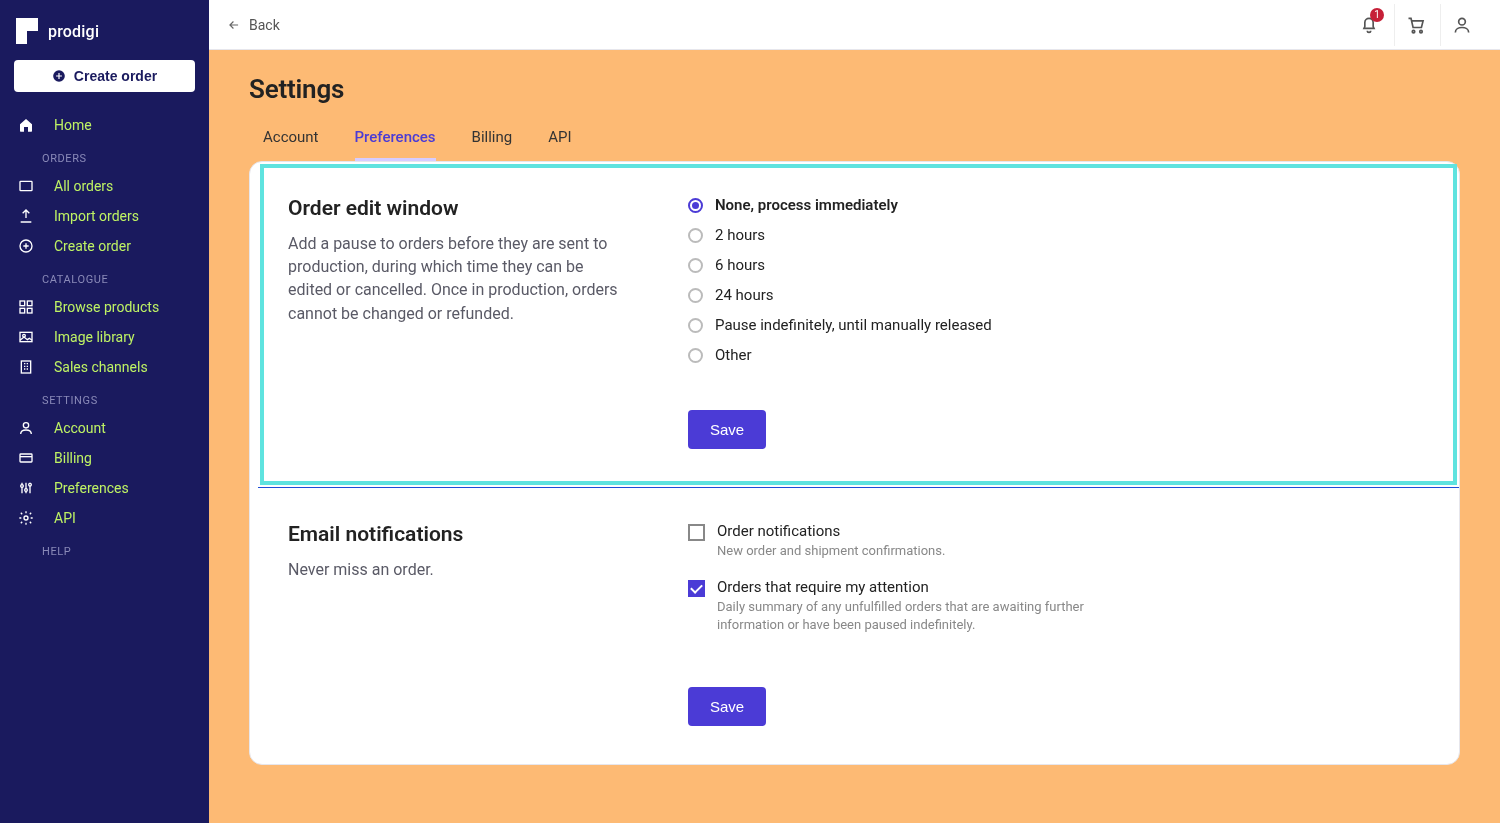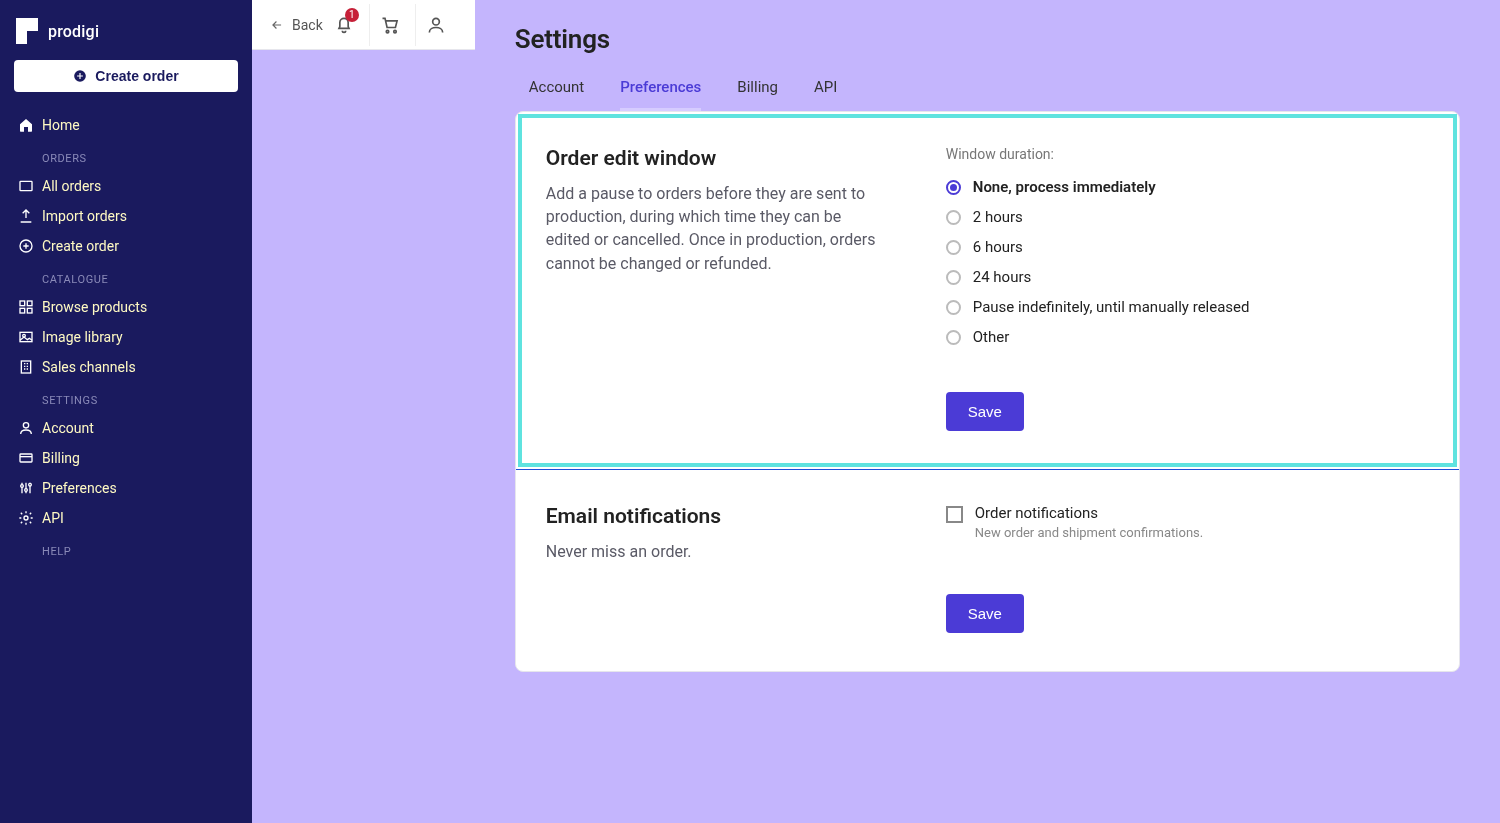--- a/index.html
+++ b/index.html
@@ -7,21 +7,21 @@
     font-family: -apple-system, BlinkMacSystemFont, "Segoe UI", Roboto, sans-serif;
     background: #f5f5f7;
     color: #1a1a2e;
     width: 1500px;
     height: 823px;
     overflow: hidden;
     display: flex;
   }
   
   .sidebar {
-    width: 252px;
+    width: 209px;
     background: #1a1a5e;
     color: #fff;
     padding: 14px;
     display: flex;
     flex-direction: column;
     font-size: 14px;
   }
   .logo-row {
     display: flex;
     align-items: center;
@@ -64,35 +64,35 @@
   .nav-section-label {
     color: #8a8ab8;
     font-size: 11px;
     letter-spacing: .6px;
     padding: 12px 4px 6px 4px;
     margin-left: 24px;
   }
   .nav-item {
     display:flex;
     align-items:center;
-    gap:8px;
+    gap:20px;
     padding:7px 4px;
-    color:#fef9c3;
+    color:#bef264;
     cursor:pointer;
     font-size:14px;
   }
   .nav-item .ico { width:16px; height:16px; display:flex; align-items:center; justify-content:center; color:#fff; }
   .ext-icon { margin-left:4px; opacity:.8; font-size:11px; }
 
   
   .main {
     flex:1;
     display:flex;
-    flex-direction:row;
-    background:#c4b5fd;
+    flex-direction:column;
+    background:#fdba74;
     height:100%;
     overflow:hidden;
   }
   .topbar {
     height:50px;
     background:#fff;
     border-bottom:1px solid #e6e6ec;
     display:flex;
     align-items:center;
     justify-content:space-between;
@@ -162,21 +162,22 @@
   }
   .tab.active {
     color:#4b3bd6;
     border-bottom:3px solid #d6ccff;
     font-weight:500;
   }
 
   .panel {
     background:#fff;
     border:1px solid #e6e6ec;
-    border-radius:8px;
+    border-radius:13px;
+    padding-left:8px;
   }
 
   .section {
     display:flex;
     padding:34px 40px 38px 30px;
     gap:70px;
   }
   .section + .section {
     border-top:1px solid #1d4ed8;
   }
@@ -427,21 +428,20 @@
     </div>
 
     <div class="panel">
 
       <div class="section highlight">
         <div class="section-left">
           <div class="section-title">Order edit window</div>
           <p class="section-desc">Add a pause to orders before they are sent to production, during which time they can be edited or cancelled. Once in production, orders cannot be changed or refunded.</p>
         </div>
         <div class="section-right">
-          <div class="field-label">Window duration:</div>
 
           <div class="radio-row">
             <span class="radio selected"></span>
             <span class="radio-label selected">None, process immediately</span>
           </div>
           <div class="radio-row">
             <span class="radio"></span>
             <span class="radio-label">2 hours</span>
           </div>
           <div class="radio-row">
@@ -471,19 +471,26 @@
           <p class="section-desc">Never miss an order.</p>
         </div>
         <div class="section-right">
           <div class="check-row">
             <span class="checkbox"></span>
             <div>
               <div>Order notifications</div>
               <div class="check-sub">New order and shipment confirmations.</div>
             </div>
           </div>
+          <div class="check-row">
+            <span class="checkbox checked"></span>
+            <div>
+              <div>Orders that require my attention</div>
+              <div class="check-sub">Daily summary of any unfulfilled orders that are awaiting further information or have been paused indefinitely.</div>
+            </div>
+          </div>
           <button class="save-btn">Save</button>
         </div>
       </div>
 
     </div>
   </div>
 </div>
 
 </body></html>

